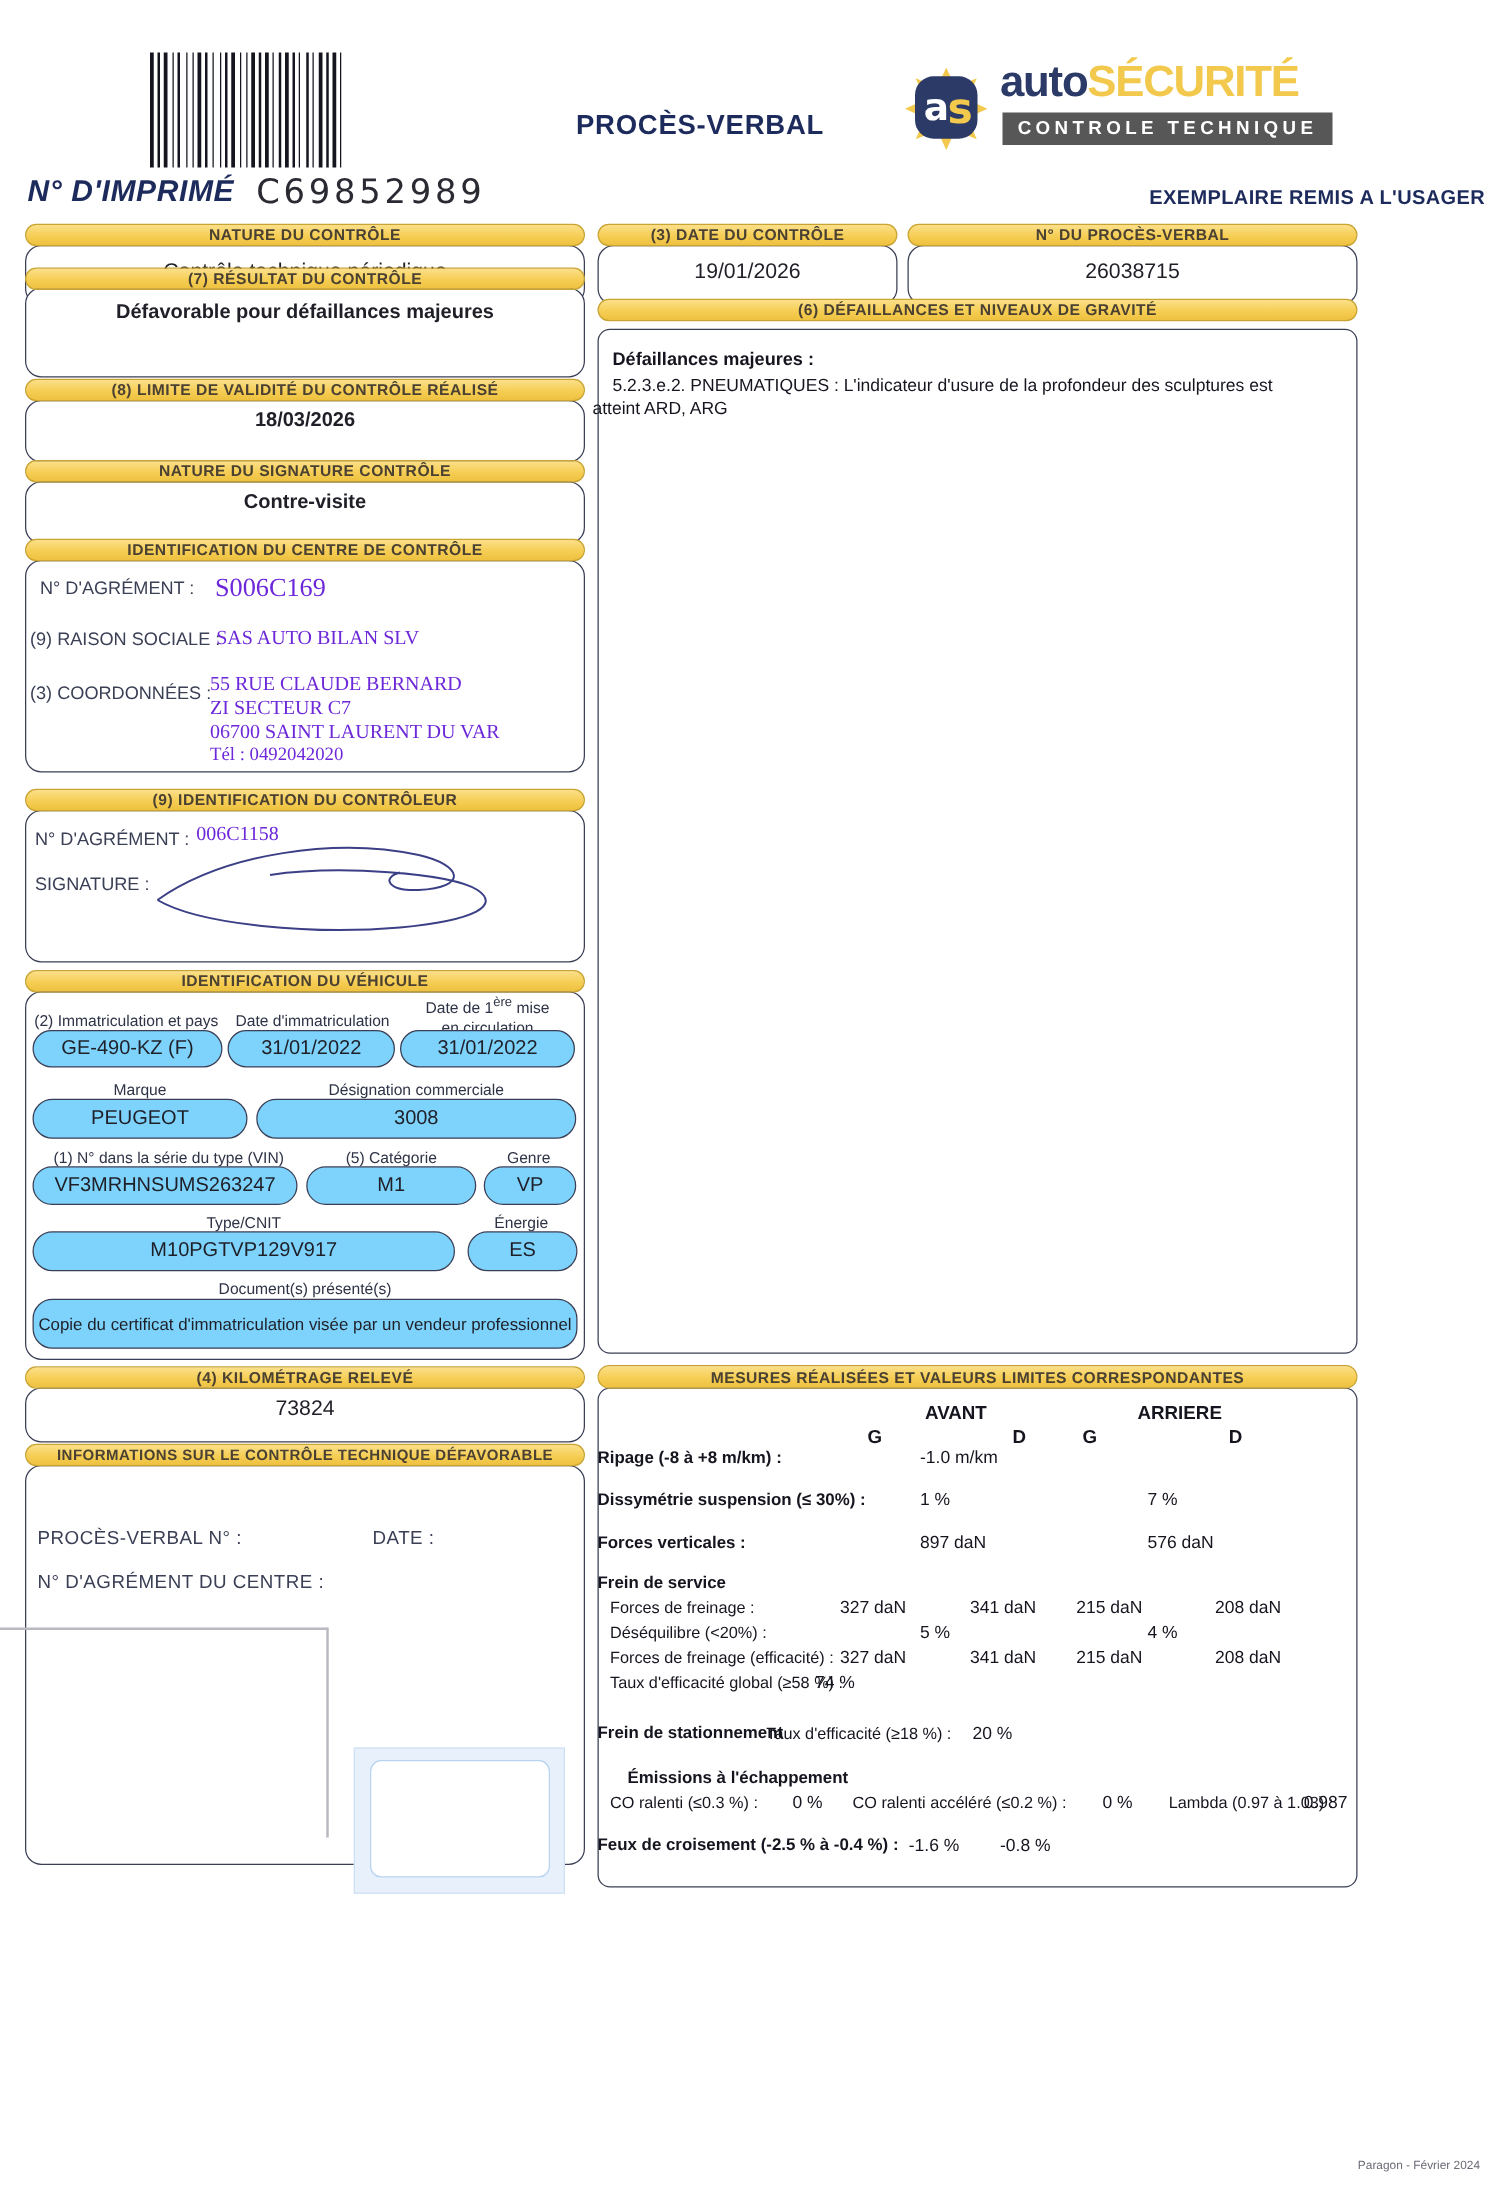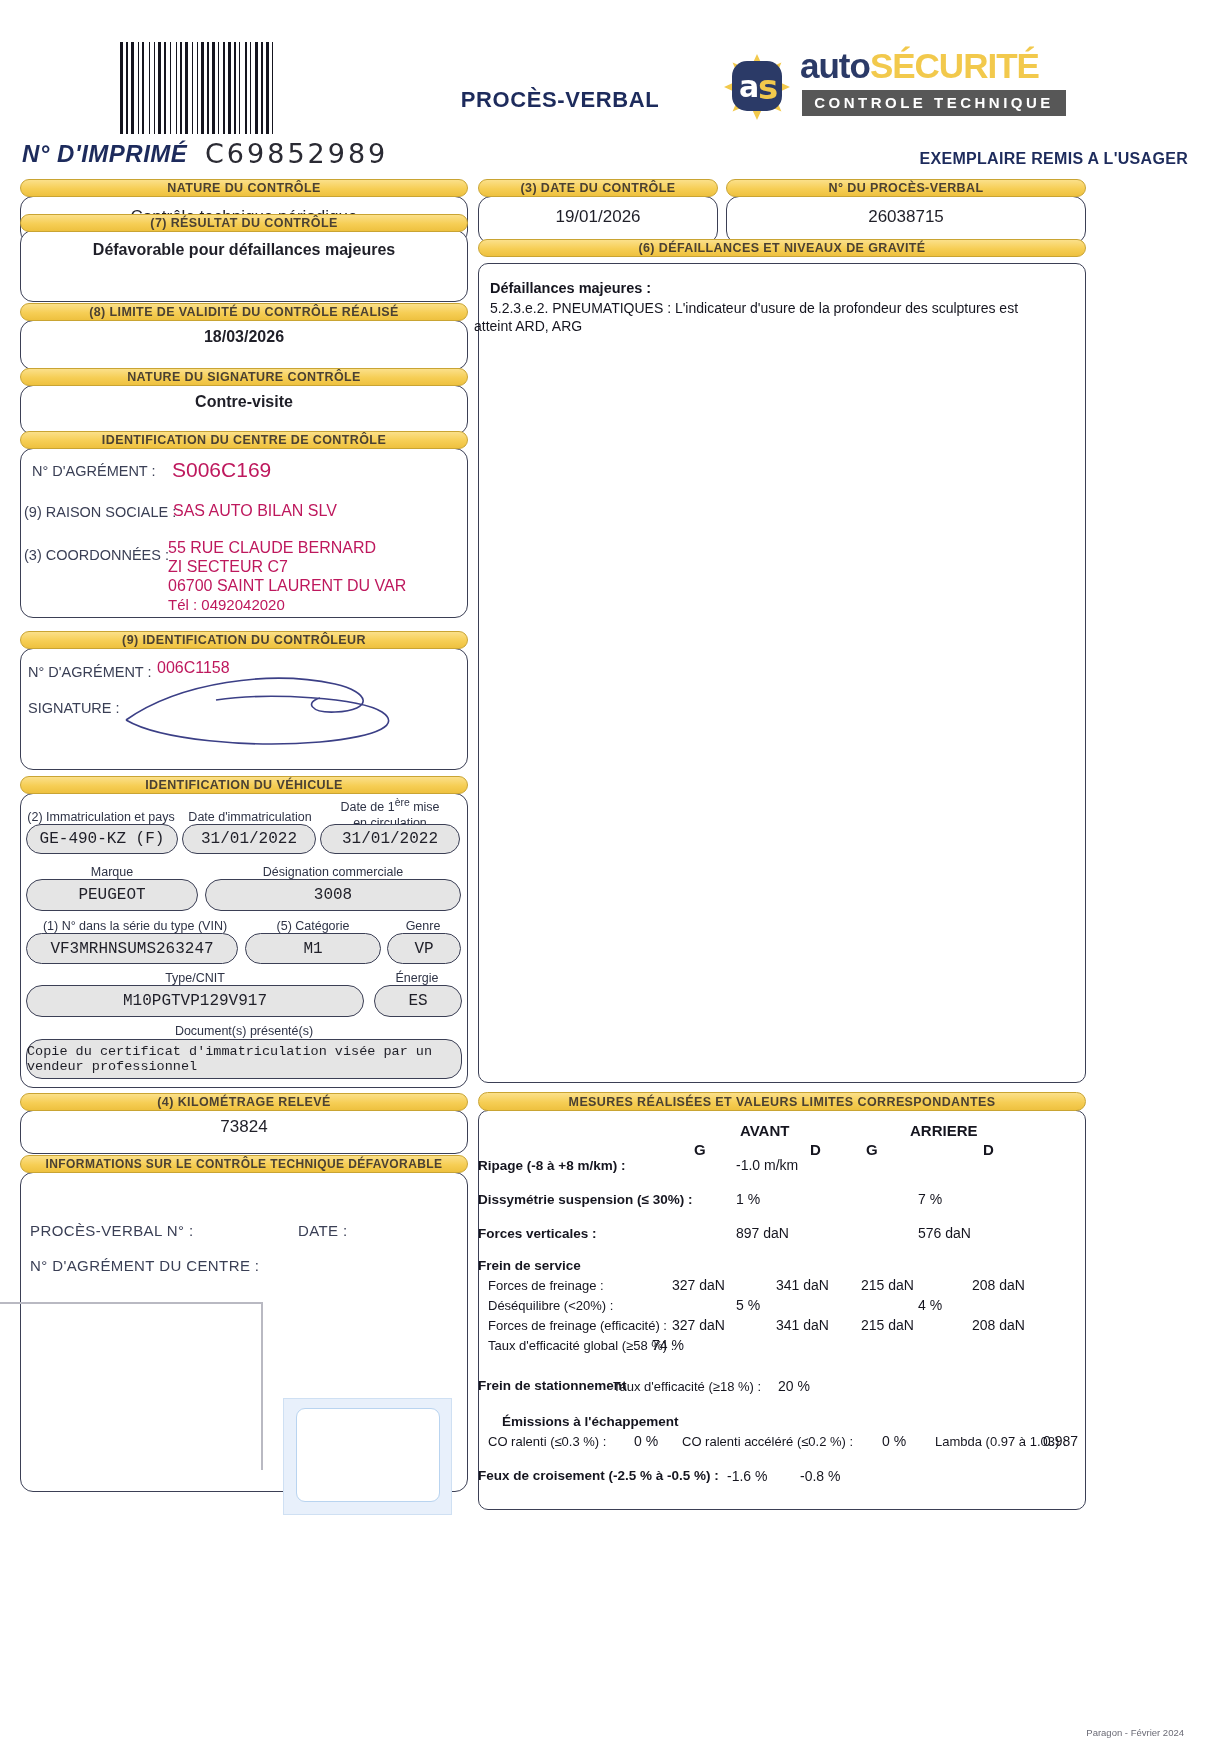--- a/index.html
+++ b/index.html
@@ -62,26 +62,26 @@
     color:#4b4132;font-weight:bold;text-align:center;
     font-size:12.5px;letter-spacing:0.4px;
     display:flex;align-items:center;justify-content:center;
   }
   .valuebox{
     position:absolute;box-sizing:border-box;
     display:flex;align-items:center;justify-content:center;
     font-size:17px;color:#1f1f28;
   }
   .lbl{position:absolute;font-size:13.5px;color:#3a3f55;}
-  .val{position:absolute;font-size:16px;color:#be185d;}
+  .val{position:absolute;font-size:16px;color:#6d28d9;font-family:Liberation Serif, serif;}
   .rbox{
     position:absolute;box-sizing:border-box;
-    border:1.5px solid #3b3f55;border-radius:16px;background:#e5e5e5;
+    border:1.5px solid #3b3f55;border-radius:16px;background:#7dd3fc;
     display:flex;align-items:center;justify-content:center;
-    font-size:16px;color:#1f1f28;font-family:Liberation Mono, monospace;
+    font-size:16px;color:#1f1f28;
   }
   .caption{position:absolute;font-size:12.5px;color:#2e3346;text-align:center;}
   
   #wm{position:absolute;left:560px;top:470px;width:430px;height:430px;opacity:.30;}
   #wm-star{
     position:absolute;left:0;top:0;width:430px;height:430px;background:#f7e27a;
     clip-path:polygon(50% 0%,61% 24%,87% 13%,76% 39%,100% 50%,76% 61%,87% 87%,61% 76%,50% 100%,39% 76%,13% 87%,24% 61%,0% 50%,24% 39%,13% 13%,39% 24%);
   }
   #wm-disc{position:absolute;left:58px;top:52px;width:315px;height:315px;background:#8d9ab5;border-radius:95px;}
   #wm-a{position:absolute;left:88px;top:110px;font-size:200px;font-weight:bold;color:#fff;line-height:1;font-family:"DejaVu Sans",sans-serif;}
@@ -307,21 +307,21 @@
 <div class="m-val" style="left:778px;top:1378px;">20 %</div>
 
 <div class="m-lbl" style="left:478px;top:1414px;margin-left:24px;">Émissions à l'échappement</div>
 <div class="m-sub" style="left:488px;top:1434px;">CO ralenti (≤0.3 %) :</div>
 <div class="m-val" style="left:634px;top:1433px;">0 %</div>
 <div class="m-sub" style="left:682px;top:1434px;">CO ralenti accéléré (≤0.2 %) :</div>
 <div class="m-val" style="left:882px;top:1433px;">0 %</div>
 <div class="m-sub" style="left:935px;top:1434px;">Lambda (0.97 à 1.03) :</div>
 <div class="m-val" style="left:1043px;top:1433px;">0.987</div>
 
-<div class="m-lbl" style="left:478px;top:1468px;">Feux de croisement (-2.5 % à  -0.5 %) :</div>
+<div class="m-lbl" style="left:478px;top:1468px;">Feux de croisement (-2.5 % à  -0.4 %) :</div>
 <div class="m-val" style="left:727px;top:1468px;">-1.6 %</div>
 <div class="m-val" style="left:800px;top:1468px;">-0.8 %</div>
 
 <div id="scanline"></div>
 <div id="scanline2"></div>
 <div id="bluebox-o"></div>
 <div id="bluebox-i"></div>
 
 <div id="footer-note">Paragon - Février 2024</div>
 

